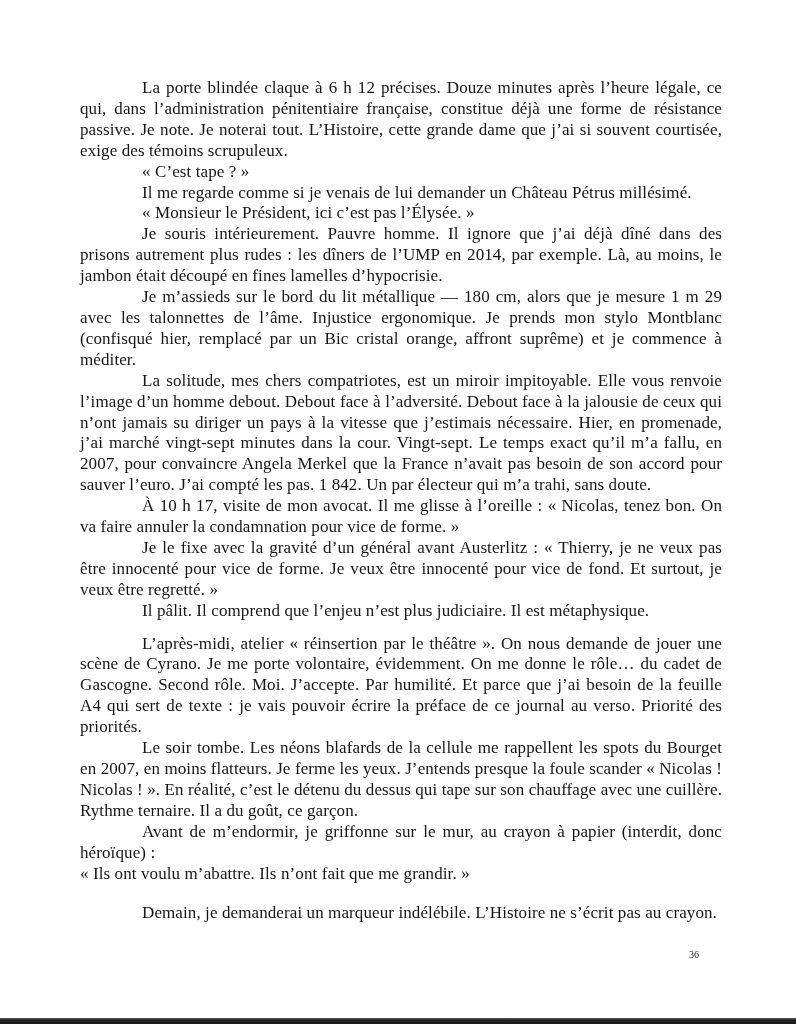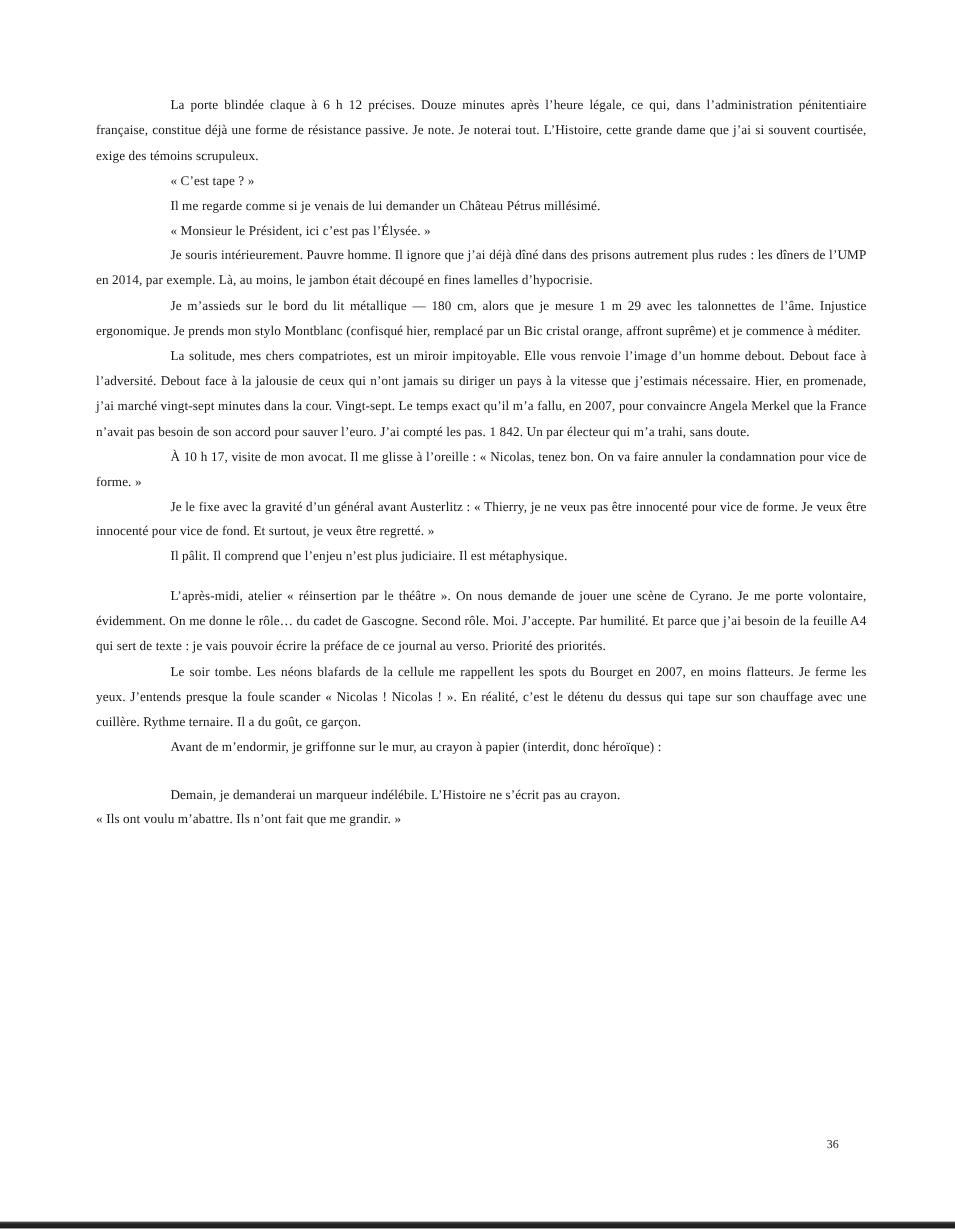--- a/index.html
+++ b/index.html
@@ -13,21 +13,21 @@
     height: 1024px;
     background: #ffffff;
     overflow: hidden;
     font-family: "Liberation Serif", serif;
   }
   .text-block {
     position: absolute;
     left: 80px;
     top: 78px;
     width: 642px;
-    font-size: 11px;
+    font-size: 17px;
     line-height: 20.9px;
     text-align: justify;
     color: #161616;
     letter-spacing: 0.1px;
   }
   .para {
     margin: 0;
     padding: 0;
   }
   .para.indent {
@@ -65,18 +65,18 @@
       <p class="para indent">« Monsieur le Président, ici c’est pas l’Élysée. »</p>
       <p class="para indent">Je souris intérieurement. Pauvre homme. Il ignore que j’ai déjà dîné dans des prisons autrement plus rudes : les dîners de l’UMP en 2014, par exemple. Là, au moins, le jambon était découpé en fines lamelles d’hypocrisie.</p>
       <p class="para indent">Je m’assieds sur le bord du lit métallique — 180 cm, alors que je mesure 1 m 29 avec les talonnettes de l’âme. Injustice ergonomique. Je prends mon stylo Montblanc (confisqué hier, remplacé par un Bic cristal orange, affront suprême) et je commence à méditer.</p>
       <p class="para indent">La solitude, mes chers compatriotes, est un miroir impitoyable. Elle vous renvoie l’image d’un homme debout. Debout face à l’adversité. Debout face à la jalousie de ceux qui n’ont jamais su diriger un pays à la vitesse que j’estimais nécessaire. Hier, en promenade, j’ai marché vingt-sept minutes dans la cour. Vingt-sept. Le temps exact qu’il m’a fallu, en 2007, pour convaincre Angela Merkel que la France n’avait pas besoin de son accord pour sauver l’euro. J’ai compté les pas. 1 842. Un par électeur qui m’a trahi, sans doute.</p>
       <p class="para indent">À 10 h 17, visite de mon avocat. Il me glisse à l’oreille :  « Nicolas, tenez bon. On va faire annuler la condamnation pour vice de forme. »</p>
       <p class="para indent">Je le fixe avec la gravité d’un général avant Austerlitz :  « Thierry, je ne veux pas être innocenté pour vice de forme. Je veux être innocenté pour vice de fond. Et surtout, je veux être regretté. »</p>
       <p class="para indent">Il pâlit. Il comprend que l’enjeu n’est plus judiciaire. Il est métaphysique.</p>
       <p class="para indent gap-section">L’après-midi, atelier « réinsertion par le théâtre ». On nous demande de jouer une scène de Cyrano. Je me porte volontaire, évidemment. On me donne le rôle… du cadet de Gascogne. Second rôle. Moi. J’accepte. Par humilité. Et parce que j’ai besoin de la feuille A4 qui sert de texte : je vais pouvoir écrire la préface de ce journal au verso. Priorité des priorités.</p>
       <p class="para indent">Le soir tombe. Les néons blafards de la cellule me rappellent les spots du Bourget en 2007, en moins flatteurs. Je ferme les yeux. J’entends presque la foule scander « Nicolas ! Nicolas ! ». En réalité, c’est le détenu du dessus qui tape sur son chauffage avec une cuillère. Rythme ternaire. Il a du goût, ce garçon.</p>
       <p class="para indent">Avant de m’endormir, je griffonne sur le mur, au crayon à papier (interdit, donc héroïque) :</p>
+      <p class="para">« Ils ont voulu m’abattre. Ils n’ont fait que me grandir. »</p>
       <p class="para indent gap-wide">Demain, je demanderai un marqueur indélébile. L’Histoire ne s’écrit pas au crayon.</p>
-      <p class="para">« Ils ont voulu m’abattre. Ils n’ont fait que me grandir. »</p>
     </div>
   <div class="page-number">36</div>
   <div class="bottom-edge"></div>
 </div>
 
 </body></html>

